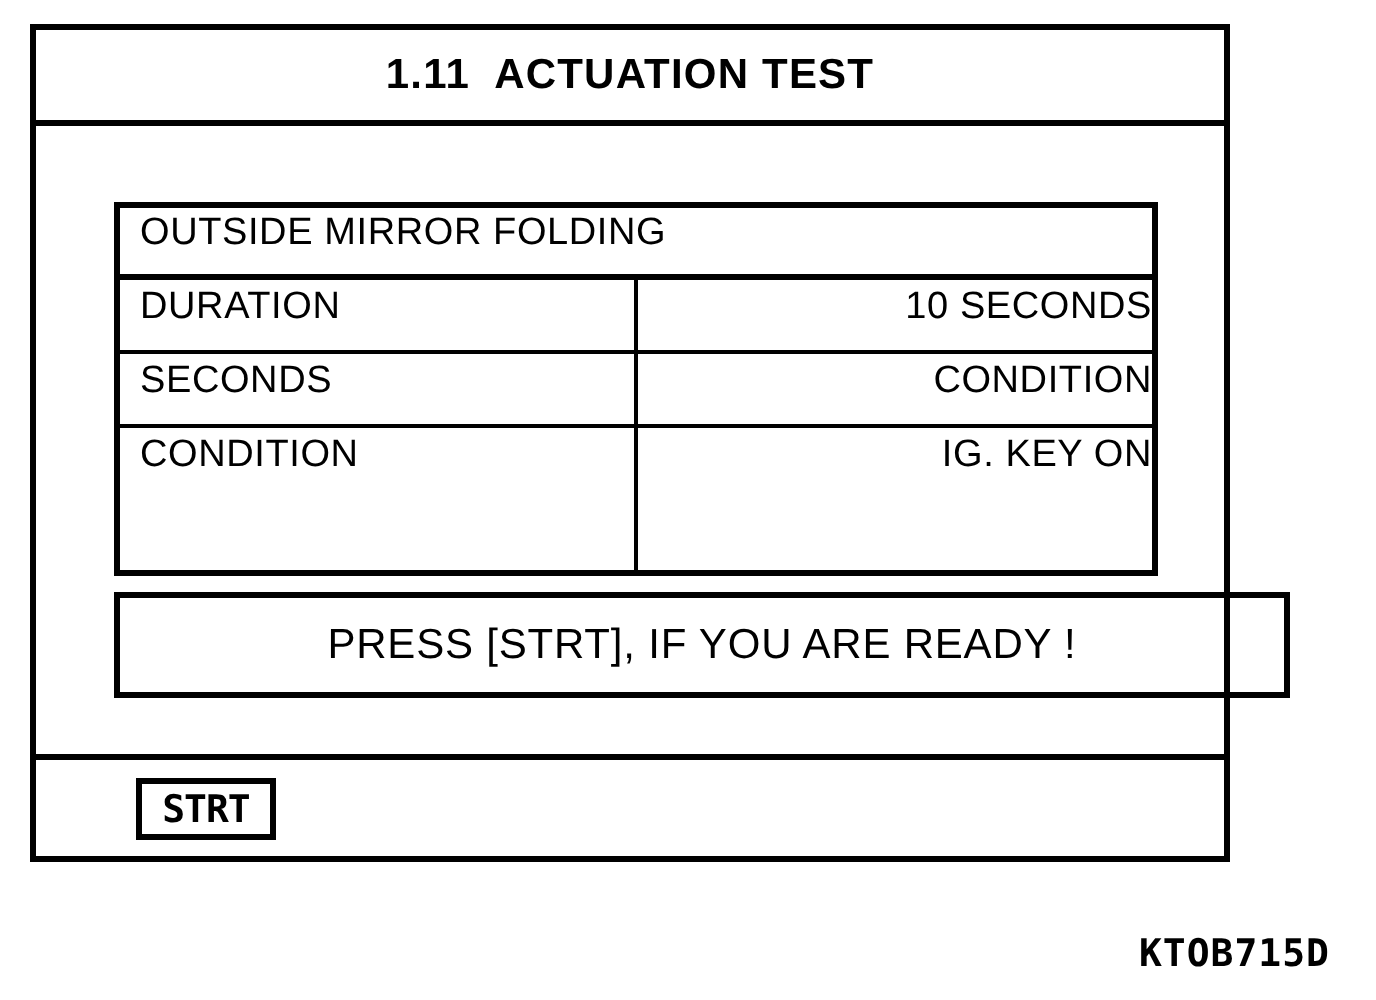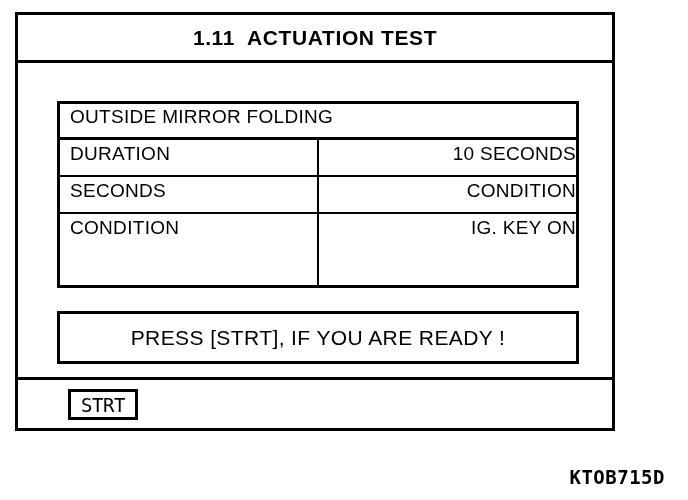--- a/index.html
+++ b/index.html
@@ -108,22 +108,22 @@
   }
   .cell-value {
     padding-left: 16px !important;
     text-align: right;
   }
 
   
   .prompt-box {
     position: absolute;
     left: 39px;
-    top: 248px;
-    width: 522px;
+    top: 233px;
+    width: 588px;
     height: 53px;
     box-sizing: border-box;
     border: 3px solid #000;
     display: flex;
     align-items: center;
     justify-content: center;
   }
   .prompt-text {
     font-size: 21px;
     letter-spacing: 0.4px;
@@ -147,21 +147,21 @@
     width: 70px;
     height: 31px;
     box-sizing: border-box;
     border: 3px solid #000;
     background: #fff;
     display: flex;
     align-items: center;
     justify-content: center;
     font-family: "DejaVu Sans Mono", monospace;
     font-size: 19px;
-    font-weight: normal;
+    font-weight: bold;
     letter-spacing: -0.5px;
     cursor: pointer;
   }
 
   
   .figure-caption {
     position: absolute;
     right: 23px;
     top: 466px;
     font-family: "DejaVu Sans Mono", monospace;

